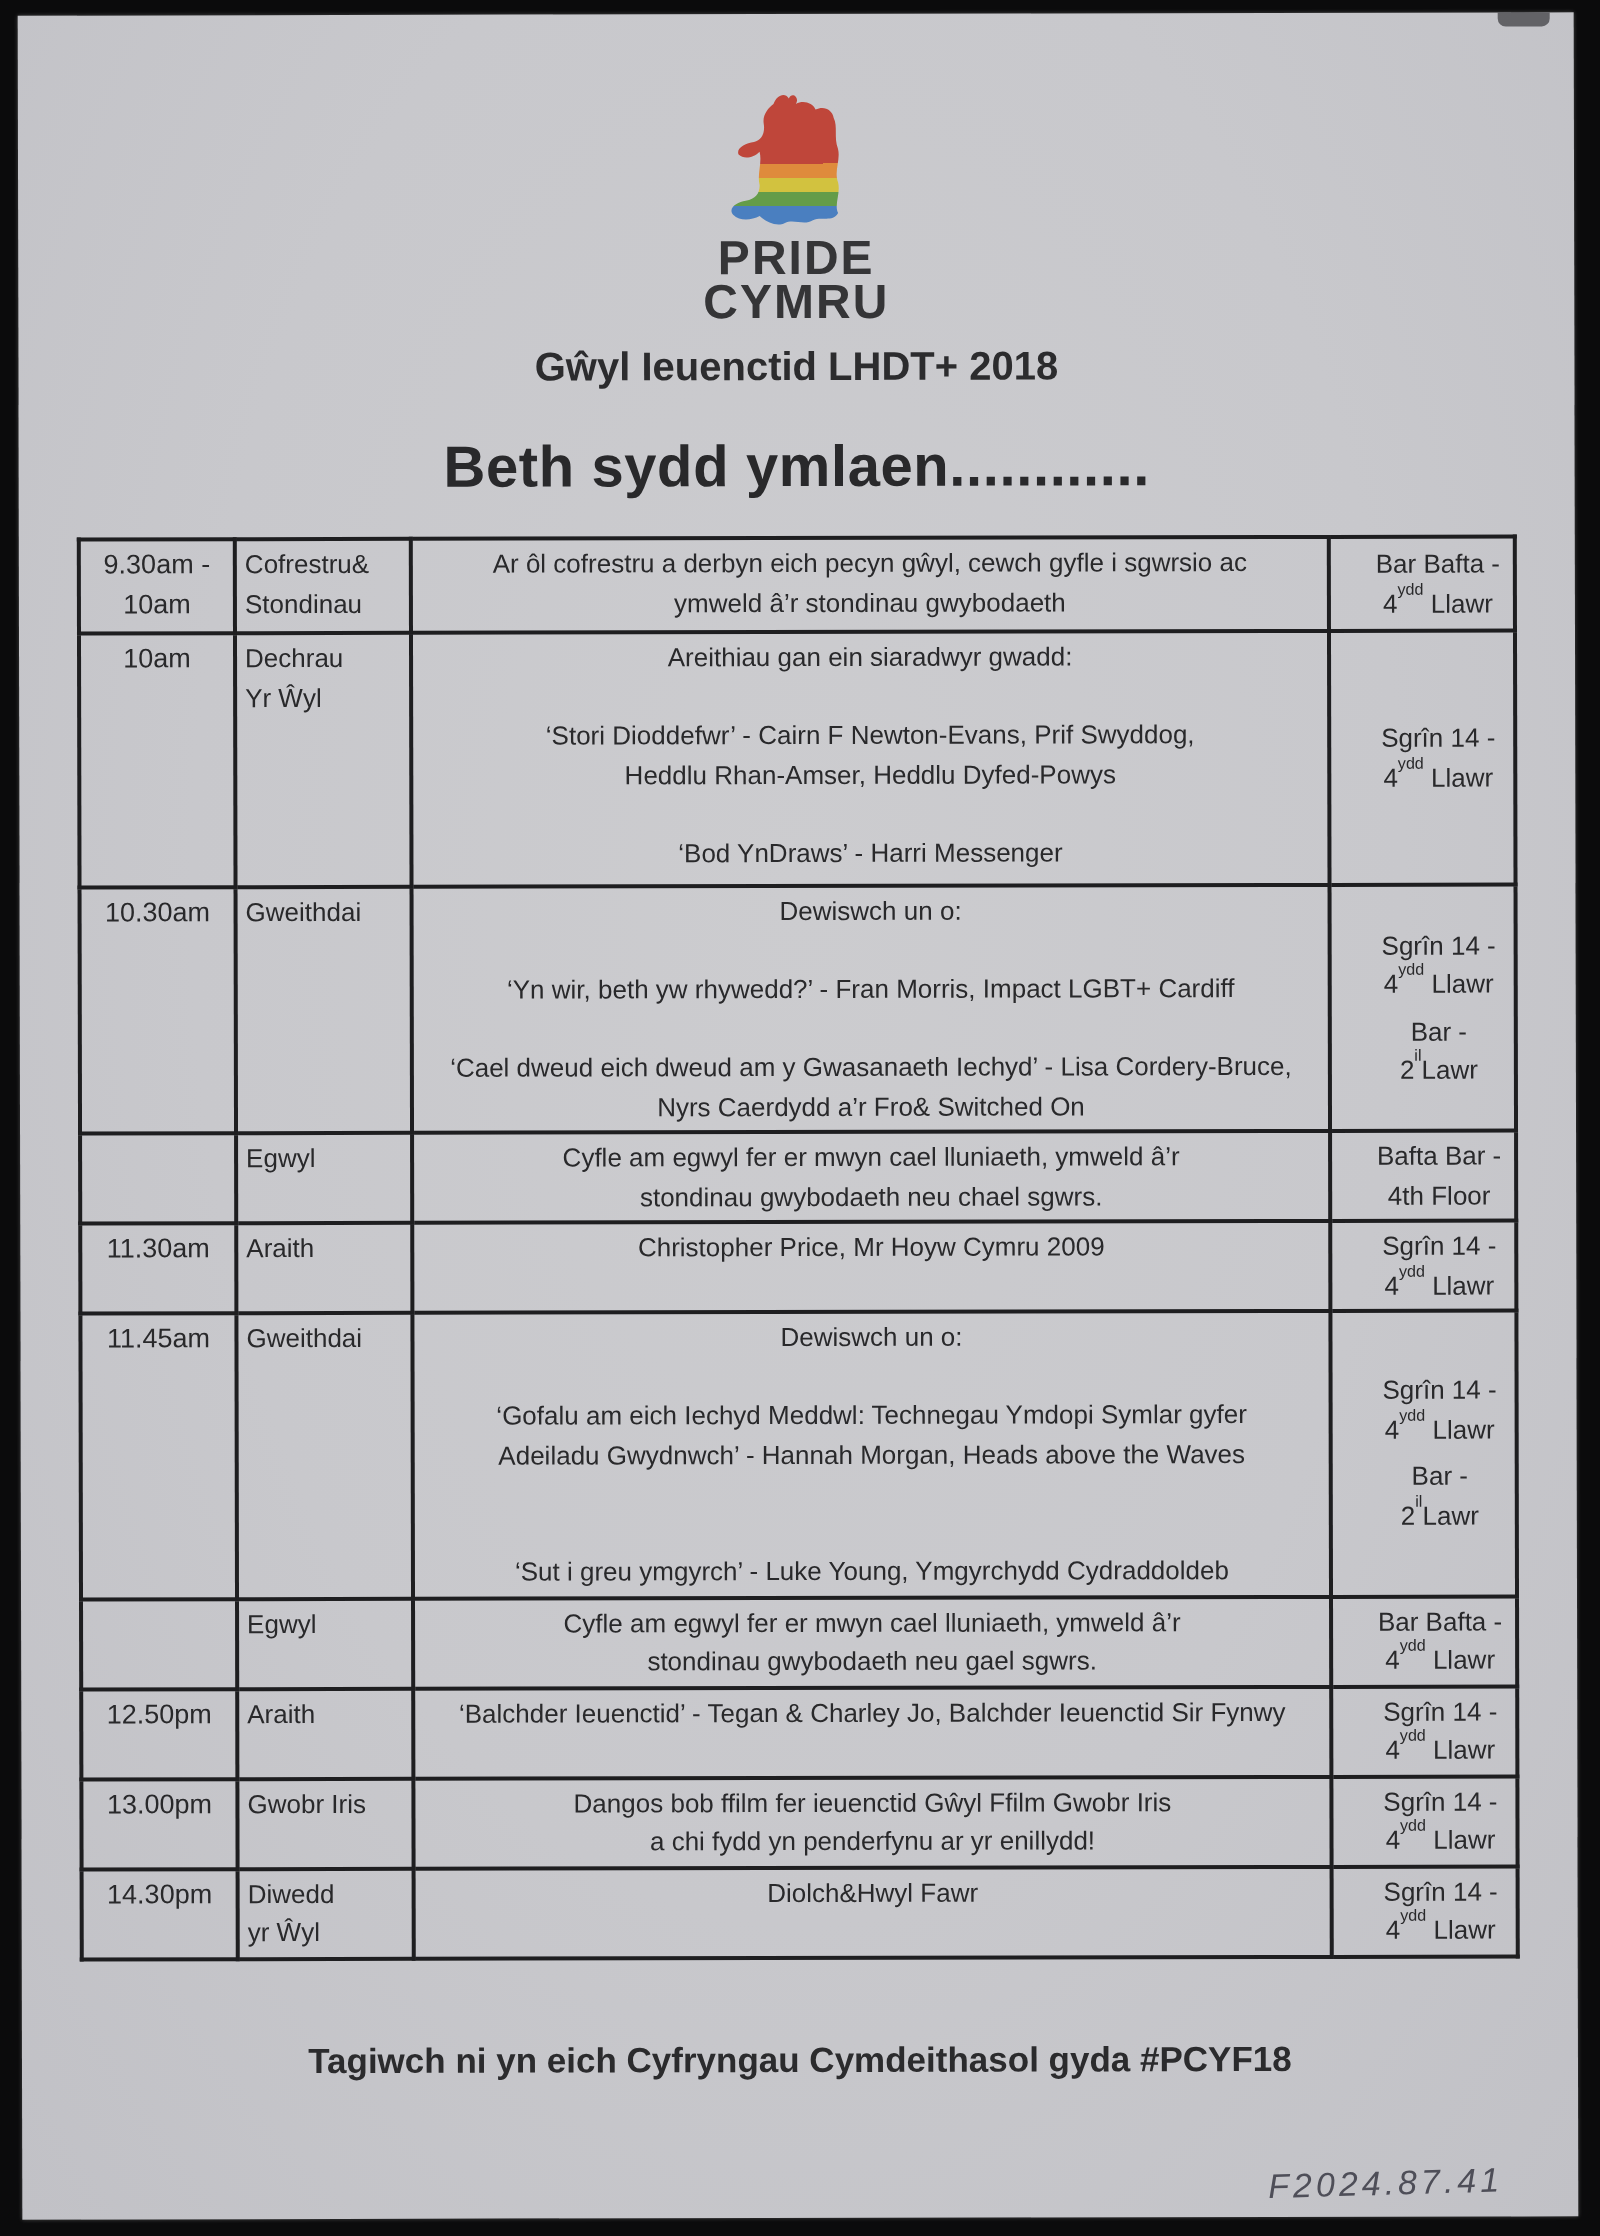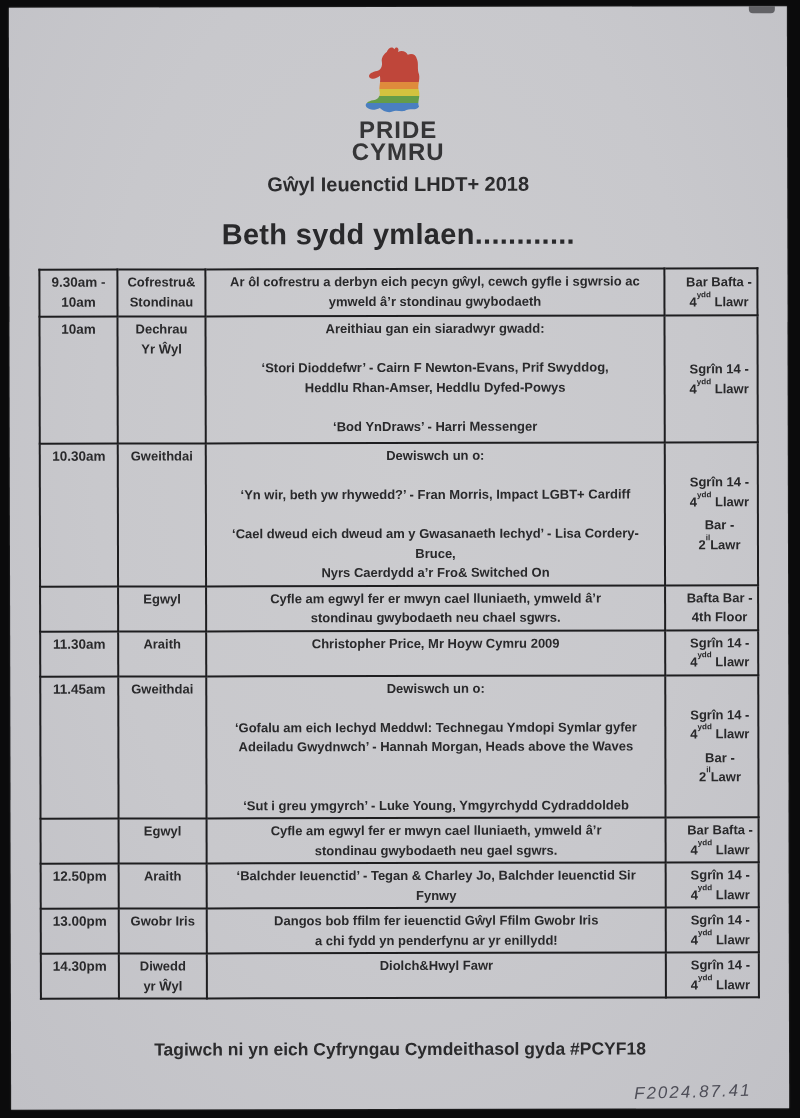--- a/index.html
+++ b/index.html
@@ -38,30 +38,30 @@
     letter-spacing:0.3px;
   }
   
   table.schedule{
     width:718px; margin:17px auto 0 auto;
     border-collapse:collapse; table-layout:fixed;
     background:transparent;
   }
   .schedule td{
     border:2px solid #1e1e20;
-    font-weight:700; font-size:13px; line-height:1.5;
+    font-weight:400; font-size:13px; line-height:1.5;
     vertical-align:top; padding:2px 4px;
     color:#29292b;
   }
   .schedule col.c-time{width:78px;}
   .schedule col.c-act{width:88px;}
   .schedule col.c-desc{width:459px;}
   .schedule col.c-loc{width:93px;}
   .schedule td.time{ text-align:center; font-size:13.5px; }
-  .schedule td.act{ text-align:center; }
+  .schedule td.act{ text-align:left; }
   .schedule td.desc{ text-align:center; padding:2px 10px;margin-top:29px; }
   .schedule td.loc{ text-align:center; vertical-align:middle; padding:0 2px; }
   .locwrap{ display:flex; flex-direction:column; justify-content:space-around; height:100%;padding-left:16px; }
   .locitem{ padding:2px 0; }
   sup{ font-size:0.62em; line-height:0; position:relative; top:-0.45em; }
   tr.r1{height:47px;} tr.r2{height:127px;} tr.r3{height:116px;}
   tr.r4{height:34px;} tr.r5{height:35px;} tr.r6{height:135px;}
   tr.r7{height:37px;} tr.r8{height:35px;} tr.r9{height:41px;} tr.r10{height:40px;}
   tr.r2 td.loc, tr.r3 td.loc, tr.r6 td.loc { }
   

